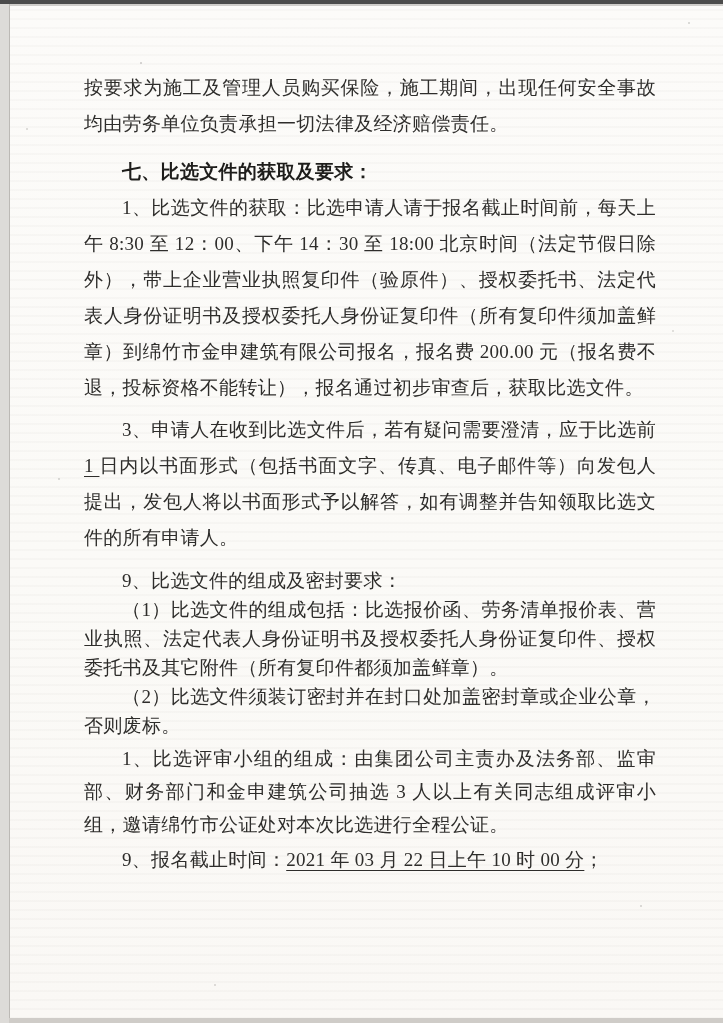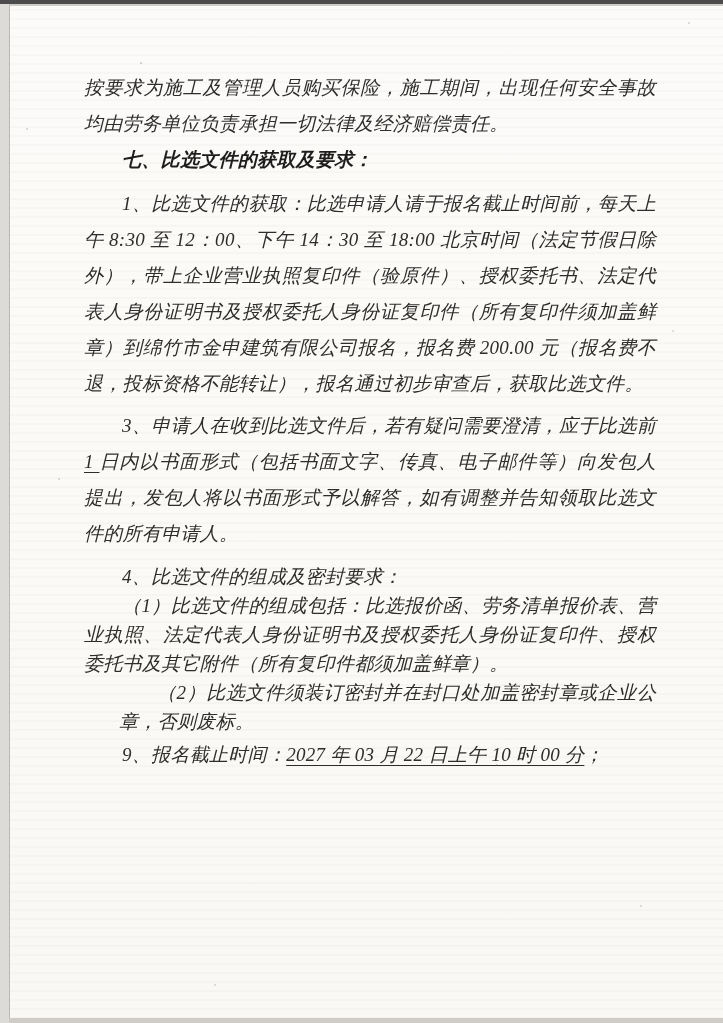--- a/index.html
+++ b/index.html
@@ -27,40 +27,41 @@
       26px 128px 0 0 rgba(110,106,102,.28),
       640px 905px 0 0 rgba(110,106,102,.30),
       214px 984px 0 0 rgba(110,106,102,.28),
       496px 764px 0 0 rgba(110,106,102,.30),
       672px 330px 0 0 rgba(110,106,102,.25);
   }
   .content{
     position:absolute;left:84px;top:70px;width:572px;
     text-align:justify;
   }
-  .para{margin:0;font-size:19px;letter-spacing:.3px;font-style:italic;}
+  .para{margin:0;font-size:19px;letter-spacing:.3px;}
   .wide{line-height:36px;}
   .tight{line-height:29px;}
   .mid{line-height:33px;}
   .indent{text-indent:2em;}
   .heading{font-weight:bold;color:#1e1d1b;}
   .u{text-decoration:underline;text-underline-offset:4px;text-decoration-thickness:1px;}
 </style>
 </head>
 <body>
 
 <div class="page">
   <div class="edge-top"></div>
   <div class="edge-top-soft"></div>
   <div class="edge-left"></div>
   <div class="edge-bottom"></div>
   <div class="scan-noise"></div>
   <div class="content">
       <p class="para body wide" style="margin-top: 0px;"><span>按要求为施工及管理人员购买保险，施工期间，出现任何安全事故均由劳务单位负责承担一切法律及经济赔偿责任。</span></p>
-      <p class="para heading wide indent" style="margin-top: 0px;"><span>七、比选文件的获取及要求：</span></p>
-      <p class="para body wide indent" style="margin-top: 8px;"><span>1、比选文件的获取：比选申请人请于报名截止时间前，每天上午 8:30 至 12：00、下午 14：30 至 18:00 北京时间（法定节假日除外），带上企业营业执照复印件（验原件）、授权委托书、法定代表人身份证明书及授权委托人身份证复印件（所有复印件须加盖鲜章）到绵竹市金申建筑有限公司报名，报名费 200.00 元（报名费不退，投标资格不能转让），报名通过初步审查后，获取比选文件。</span></p>
+      <p class="para heading wide indent" style="margin-top: 12px;"><span>七、比选文件的获取及要求：</span></p>
+      <p class="para body wide indent" style="margin-top: 0px;"><span>1、比选文件的获取：比选申请人请于报名截止时间前，每天上午 8:30 至 12：00、下午 14：30 至 18:00 北京时间（法定节假日除外），带上企业营业执照复印件（验原件）、授权委托书、法定代表人身份证明书及授权委托人身份证复印件（所有复印件须加盖鲜章）到绵竹市金申建筑有限公司报名，报名费 200.00 元（报名费不退，投标资格不能转让），报名通过初步审查后，获取比选文件。</span></p>
       <p class="para body wide indent" style="margin-top: 6px;"><span>3、申请人在收到比选文件后，若有疑问需要澄清，应于比选前</span><span class="u"> 1 </span><span>日内以书面形式（包括书面文字、传真、电子邮件等）向发包人提出，发包人将以书面形式予以解答，如有调整并告知领取比选文件的所有申请人。</span></p>
-      <p class="para body tight indent" style="margin-top: 10px;"><span>4、比选文件的组成及密封要求：</span></p>
+      <p class="para body tight indent" style="margin-top: 10px;"><span>9、比选文件的组成及密封要求：</span></p>
       <p class="para body tight indent" style="margin-top: 0px;"><span>（1）比选文件的组成包括：比选报价函、劳务清单报价表、营业执照、法定代表人身份证明书及授权委托人身份证复印件、授权委托书及其它附件（所有复印件都须加盖鲜章）。</span></p>
-      <p class="para body tight indent" style="margin-top: 0px; margin-left: 35px;"><span>（2）比选文件须装订密封并在封口处加盖密封章或企业公章，否则废标。</span></p>
-      <p class="para body mid indent" style="margin-top: 2px;"><span>9、报名截止时间：</span><span class="u">2027 年 03 月 22 日上午 10 时 00 分</span><span>；</span></p>
+      <p class="para body tight indent" style="margin-top: 0px;"><span>（2）比选文件须装订密封并在封口处加盖密封章或企业公章，否则废标。</span></p>
+      <p class="para body mid indent" style="margin-top: 2px;"><span>1、比选评审小组的组成：由集团公司主责办及法务部、监审部、财务部门和金申建筑公司抽选 3 人以上有关同志组成评审小组，邀请绵竹市公证处对本次比选进行全程公证。</span></p>
+      <p class="para body mid indent" style="margin-top: 2px;"><span>9、报名截止时间：</span><span class="u">2021 年 03 月 22 日上午 10 时 00 分</span><span>；</span></p>
     </div>
 </div>
 
 </body></html>

